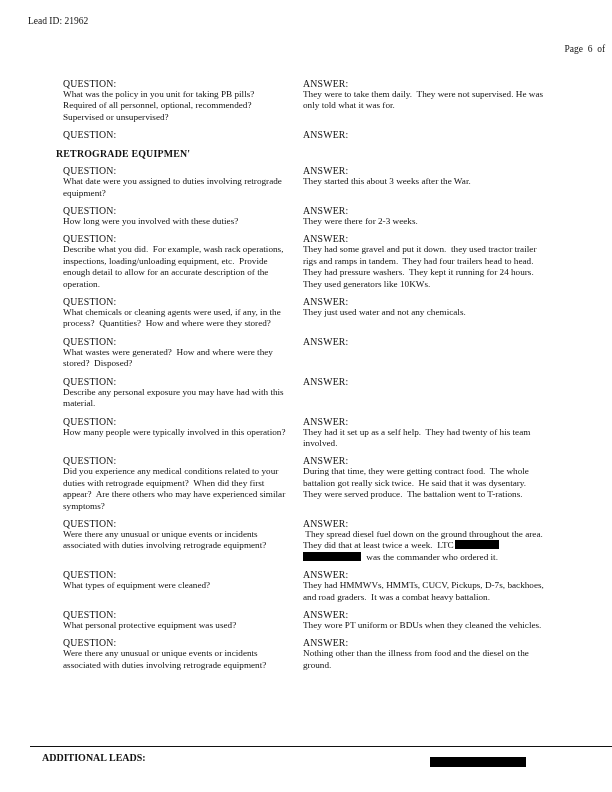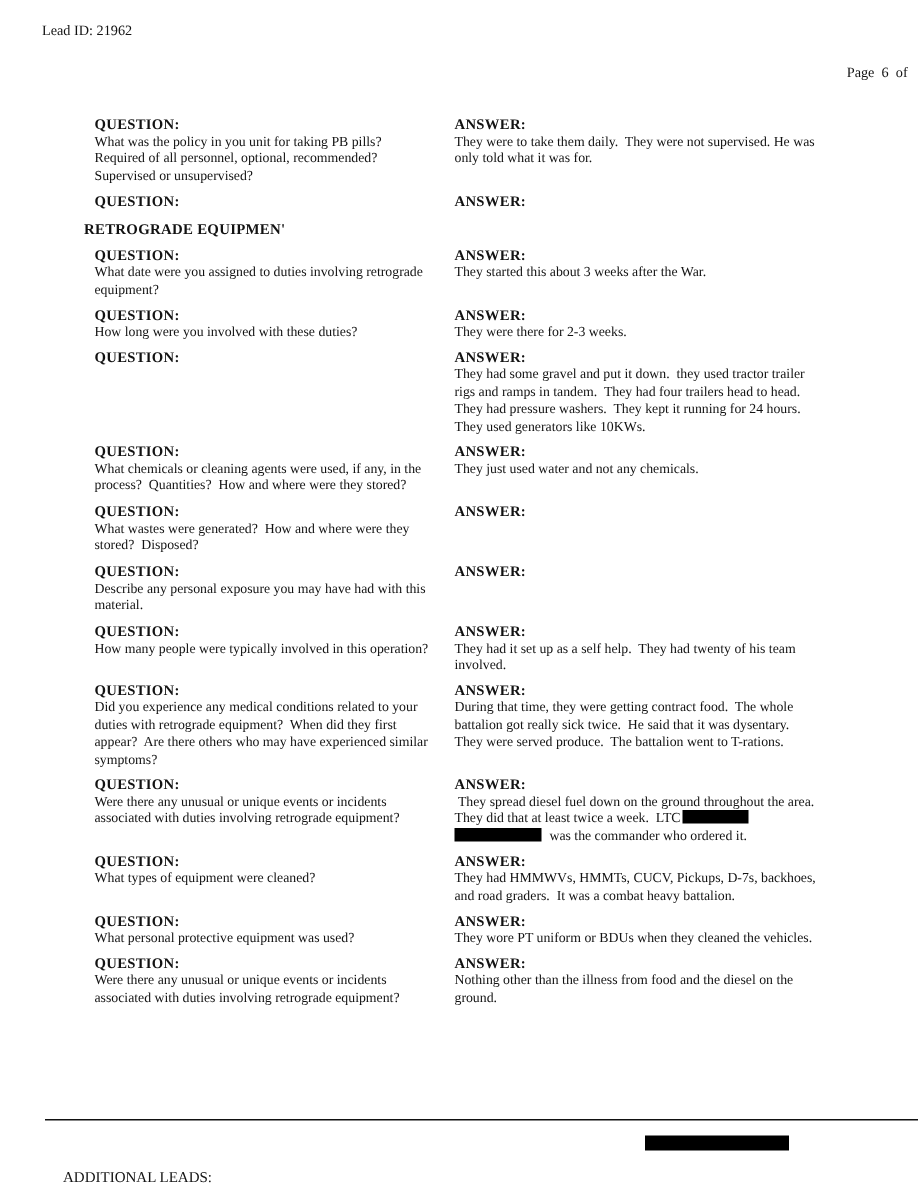--- a/index.html
+++ b/index.html
@@ -6,28 +6,28 @@
   .page{position:relative;width:612px;height:792px;background:#ffffff;margin:0 auto;
         font-family:"Liberation Serif", serif;color:#121212;overflow:hidden;padding-left:35px;}
   .page-header{position:absolute;top:16px;left:28px;right:30px;display:flex;
                justify-content:space-between;font-size:9.5px;}
   .pagenum{white-space:pre;margin-top:28px;}
   .content{position:absolute;top:78px;left:63px;width:486px;display:flex;
            flex-direction:column;gap:6px;}
   .row{display:flex;align-items:flex-start;}
   .qcol{width:240px;padding-right:14px;box-sizing:border-box;flex:none;}
   .acol{flex:1;min-width:0;}
-  .lbl{font-weight:bold;font-size:9.8px;letter-spacing:0.2px;}
+  .lbl{font-weight:normal;font-size:9.8px;letter-spacing:0.2px;}
   .txt{font-size:9.2px;line-height:1.24;white-space:pre-wrap;}
   .section-header{font-weight:bold;font-size:9.9px;margin:2px 0 0 -7px;letter-spacing:0.2px;}
   .redact{display:inline-block;background:#000;height:9px;vertical-align:-1px;}
   .redact.r1{width:44px;margin-left:1px;}
   .redact.r2{width:58px;margin-right:3px;}
   .footer-rule{position:absolute;left:30px;right:30px;top:746px;border-top:1.6px solid #111;}
-  .additional-leads{position:absolute;left:42px;top:752px;font-weight:normal;font-size:10px;margin-top:28px;}
+  .additional-leads{position:absolute;left:42px;top:752px;font-weight:bold;font-size:10px;}
   .bottom-redaction{position:absolute;left:430px;top:757px;width:96px;height:10px;background:#000;}
 </style>
 </head>
 <body>
 
 <div class="page">
 
   <div class="page-header">
     <span>Lead ID: 21962</span>
     <span class="pagenum">Page  6  of   7</span>
@@ -76,20 +76,21 @@
       </div>
       <div class="acol">
         <div class="lbl">ANSWER:</div>
         <div class="txt">They were there for 2-3 weeks.</div>
       </div>
     </div>
 
     <div class="row">
       <div class="qcol">
         <div class="lbl">QUESTION:</div>
+        <div class="txt">Describe what you did.  For example, wash rack operations, inspections, loading/unloading equipment, etc.  Provide enough detail to allow for an accurate description of the operation.</div>
       </div>
       <div class="acol">
         <div class="lbl">ANSWER:</div>
         <div class="txt">They had some gravel and put it down.  they used tractor trailer rigs and ramps in tandem.  They had four trailers head to head.  They had pressure washers.  They kept it running for 24 hours.  They used generators like 10KWs.</div>
       </div>
     </div>
 
     <div class="row">
       <div class="qcol">
         <div class="lbl">QUESTION:</div>

